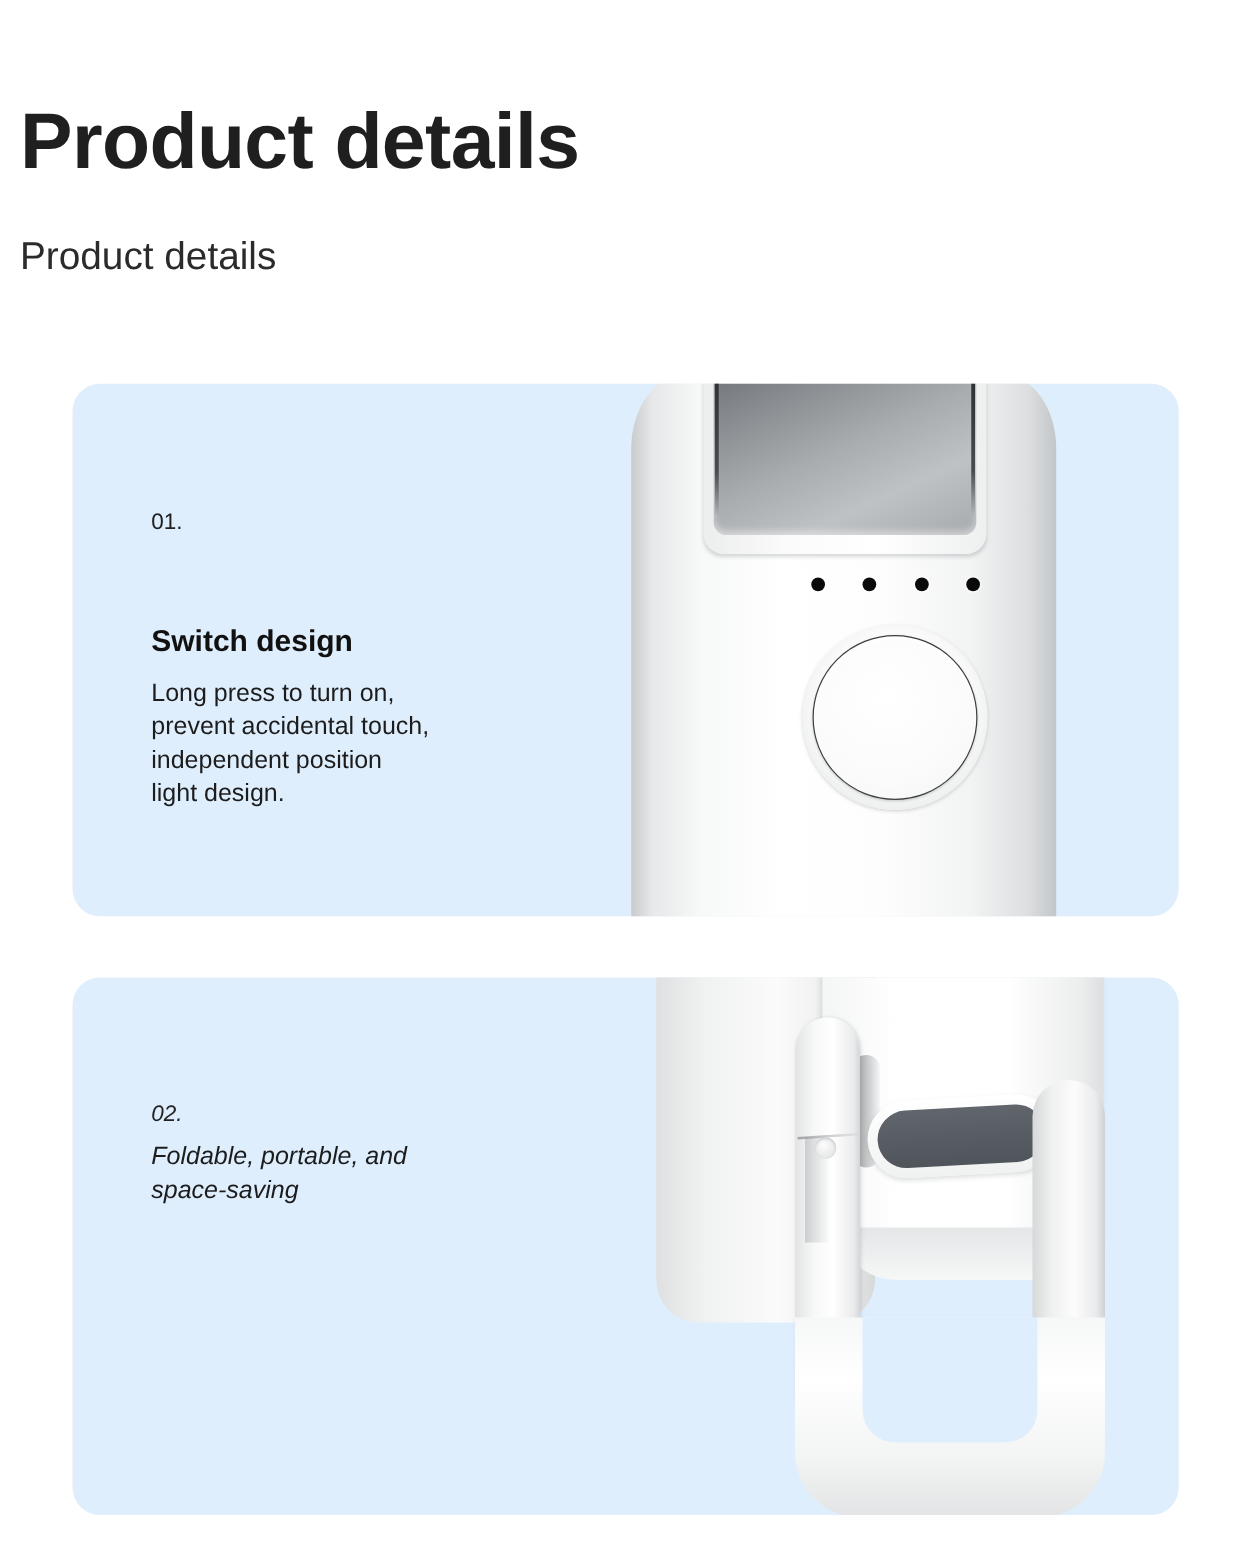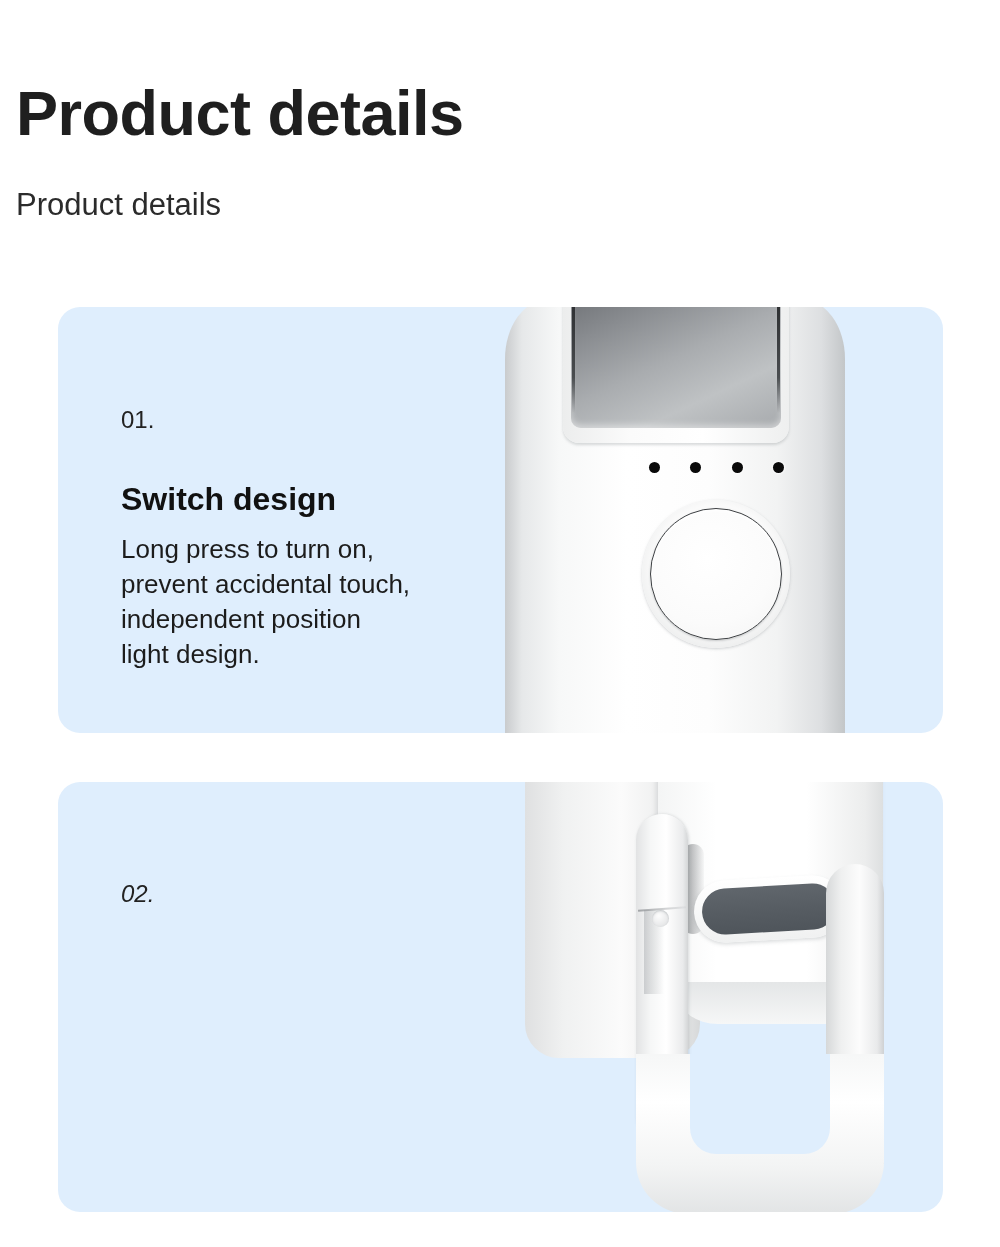--- a/index.html
+++ b/index.html
@@ -43,34 +43,34 @@
 
   .card-text {
     position:absolute;
     left:63px;
     z-index:5;
   }
   #card-1 .card-text { top:101px; width:380px; }
   #card-2 .card-text { top:100px; width:420px;font-style:italic; }
 
   .card-number {
-    font-size:24px;
+    font-size:18px;
     font-weight:400;
     color:#222;
     line-height:1;
   }
   .card-heading {
-    font-size:32px;
+    font-size:24px;
     font-weight:700;
     color:#111;
     line-height:1.32;
-    margin-top:46px;
+    margin-top:72px;
   }
   .card-body {
-    font-size:26px;
+    font-size:20px;
     font-weight:400;
     color:#1c1c1c;
     line-height:1.34;
     margin-top:12px;
     white-space:pre-line;
   }
 
   
   .photo-1 {
     position:absolute;
@@ -316,16 +316,18 @@
       <div class="rubber-pad-holder"></div>
       <div class="rubber-pad"></div>
 
       <div class="right-arm"></div>
       <div class="hook-bottom"></div>
       <div class="hook-inner"></div>
     </div>
 
     <div class="card-text">
       <div class="card-number">02.</div>
+      <div class="card-body">Foldable, portable, and
+space-saving</div>
     </div>
   </section>
 
 </div>
 
 </body></html>

